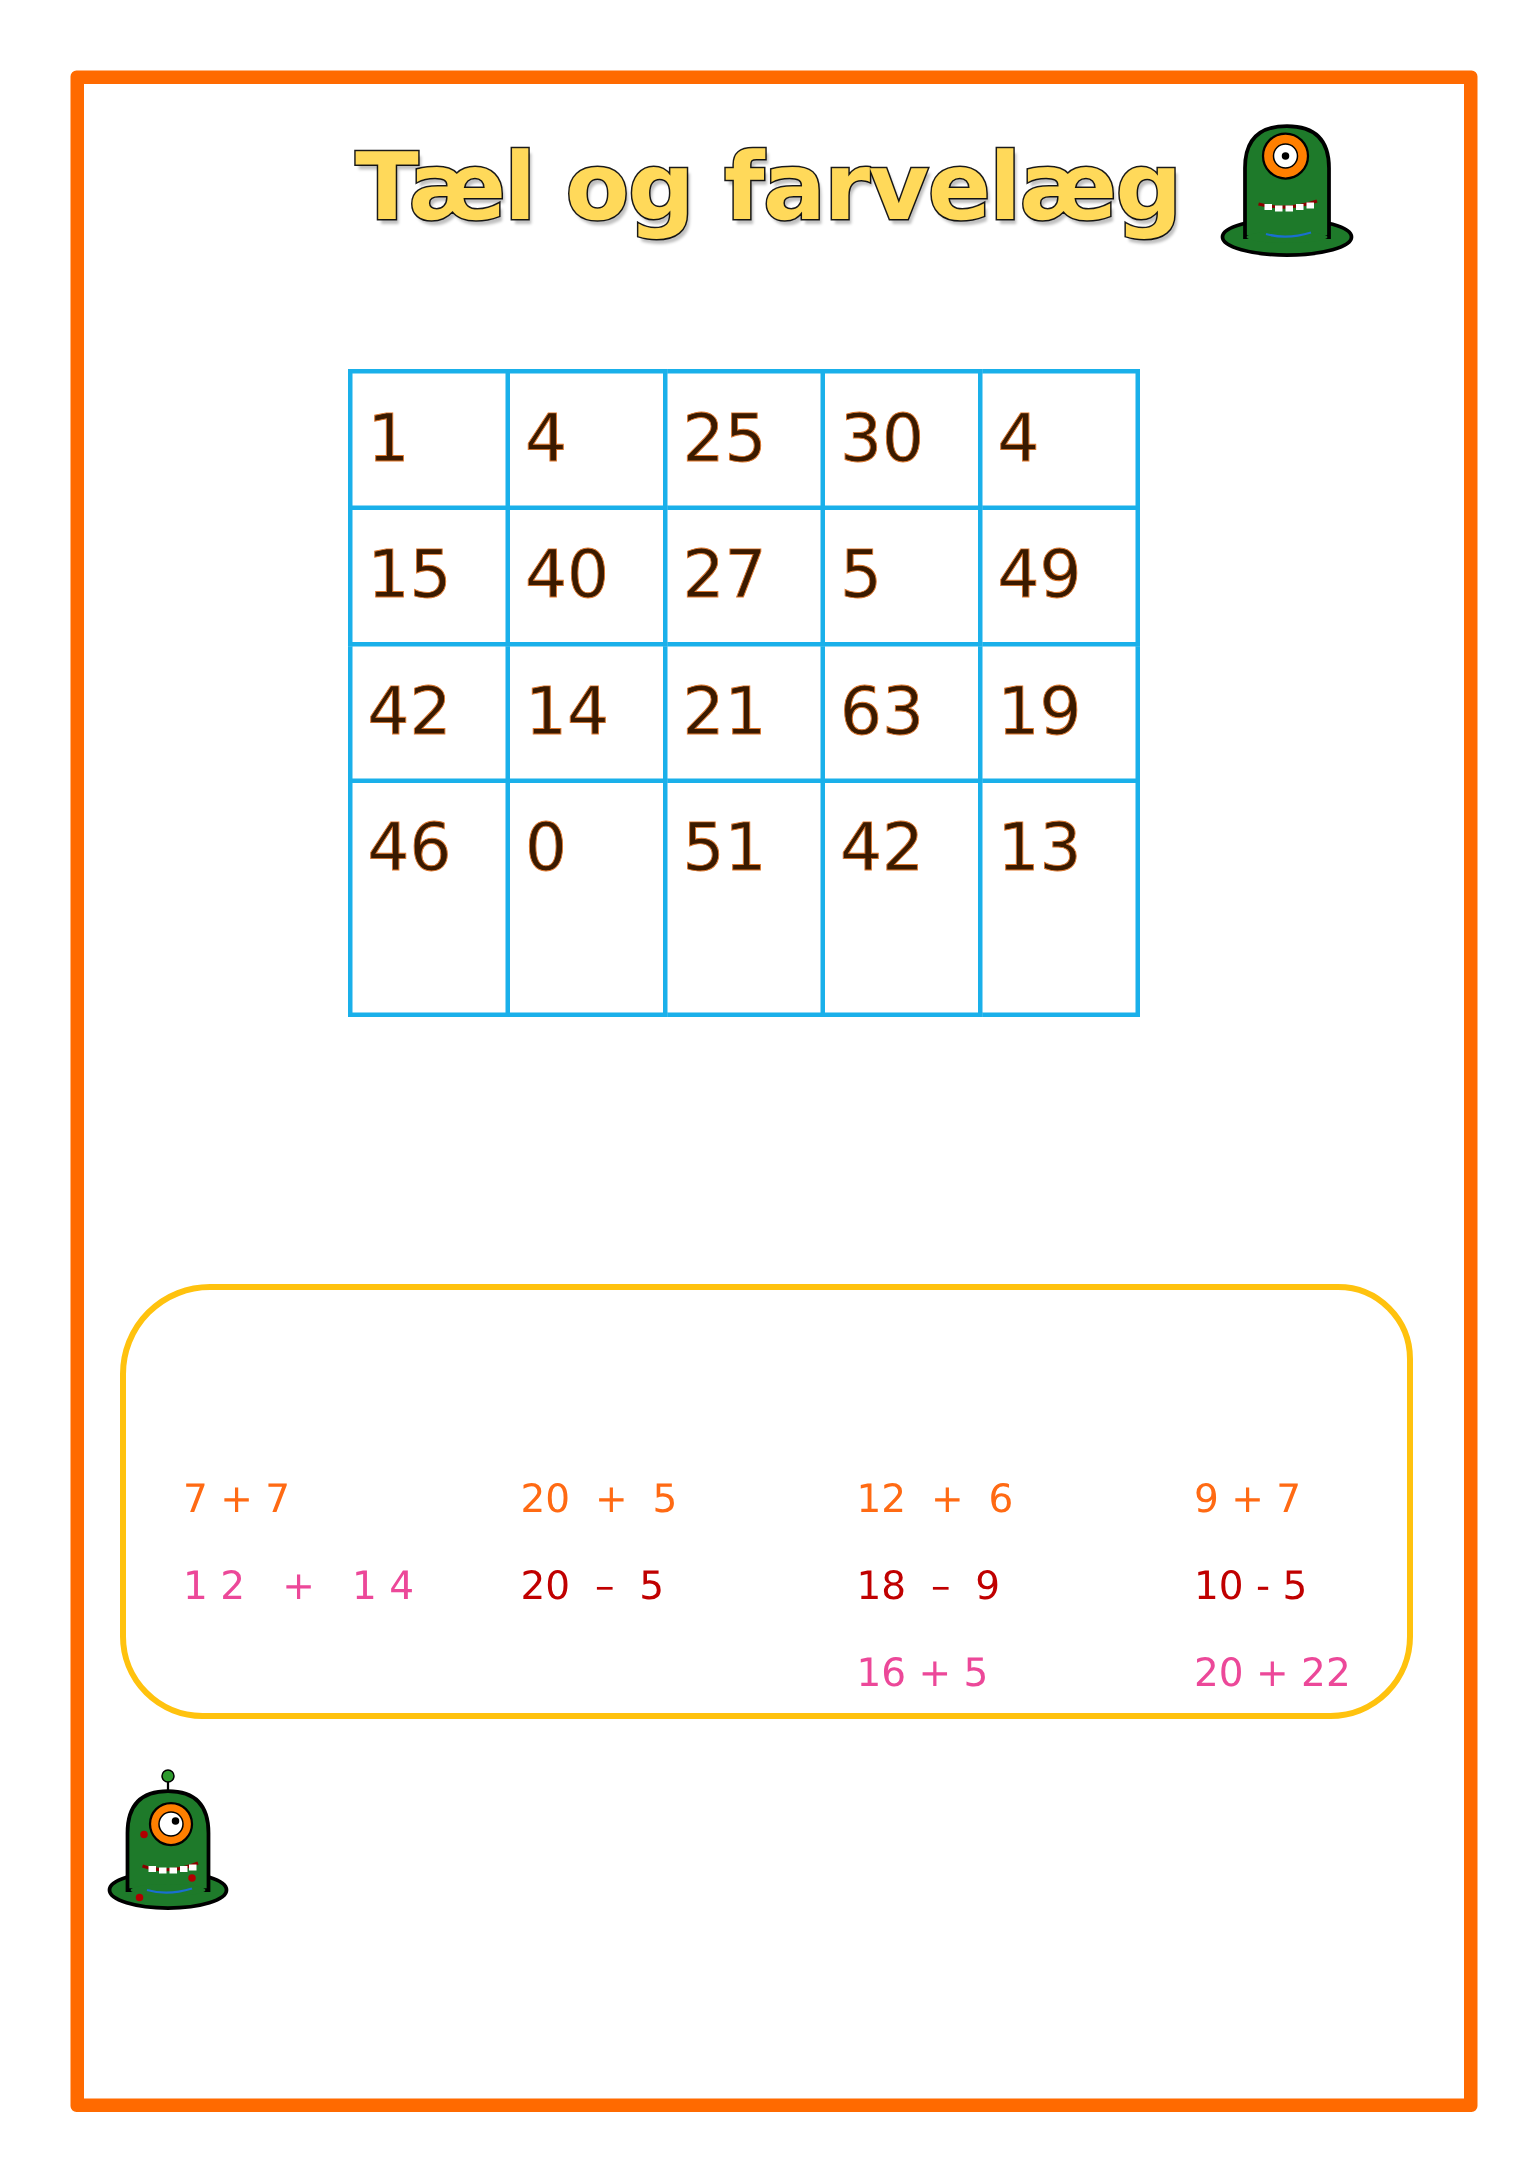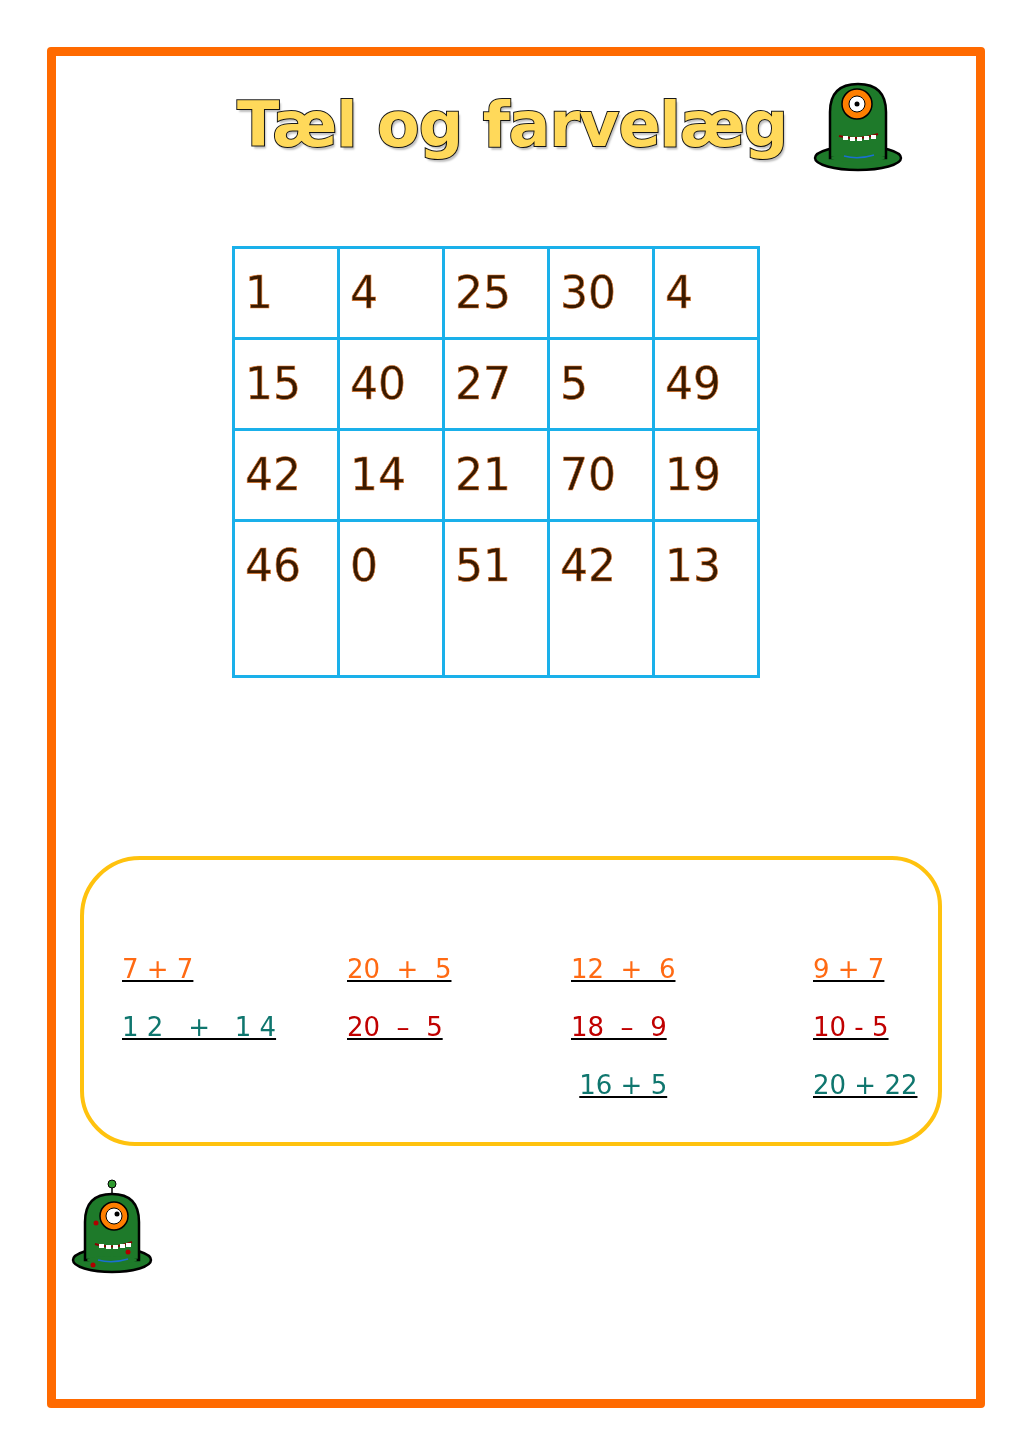--- a/index.html
+++ b/index.html
@@ -31,28 +31,28 @@
     padding: 0 0 0 10px; box-sizing: border-box;
     font-family: "DejaVu Sans", sans-serif; font-size: 44px; color: #3a1a00;
     -webkit-text-stroke: 0.6px #e07a30; line-height: 88px;
   }
   .grid tr.tall td { height: 156px; }
 
   .task-box {
     position: absolute; left: 80px; top: 856px; width: 862px; height: 290px;
     border: 4px solid #ffc20e; border-radius: 60px 50px 55px 55px; box-sizing: border-box;
   }
-  .task-col { position: absolute; top: 949px; text-decoration: underline; }
+  .task-col { position: absolute; top: 980px; }
   .task {
     font-family: "DejaVu Sans", sans-serif; font-size: 26px; height: 58px; line-height: 40px;
     white-space: pre;
   }
   .task.add { color: #ff6a13; }
   .task.sub { color: #c00000; }
-  .task.mix { color: #0f766e; text-align: center; }
+  .task.mix { color: #ec4899; }
 </style>
 </head>
 <body>
 
 <div class="frame"></div>
 
 <div class="title">Tæl og farvelæg</div>
 
 <svg class="monster top" viewBox="0 0 92 96">
   <ellipse cx="46" cy="80" rx="43" ry="12" fill="#1e7a2a" stroke="#000" stroke-width="2.5"></ellipse>
@@ -83,21 +83,21 @@
     <td>15</td>
     <td>40</td>
     <td>27</td>
     <td>5</td>
     <td>49</td>
   </tr>
   <tr>
     <td>42</td>
     <td>14</td>
     <td>21</td>
-    <td>70</td>
+    <td>63</td>
     <td>19</td>
   </tr>
   <tr class="tall">
     <td>46</td>
     <td>0</td>
     <td>51</td>
     <td>42</td>
     <td>13</td>
   </tr>
 </tbody>
@@ -111,21 +111,21 @@
 </div>
 <div class="task-col" style="left:347px;">
   <div class="task add">20  +  5</div>
   <div class="task sub">20  –  5</div>
 </div>
 <div class="task-col" style="left:571px;">
   <div class="task add">12  +  6</div>
   <div class="task sub">18  –  9</div>
   <div class="task mix">16 + 5</div>
 </div>
-<div class="task-col" style="left:796px;margin-left:17px;">
+<div class="task-col" style="left:796px;">
   <div class="task add">9 + 7</div>
   <div class="task sub">10 - 5</div>
   <div class="task mix">20 + 22</div>
 </div>
 
 <svg class="monster bottom" viewBox="0 0 84 98">
   <line x1="42" y1="16" x2="42" y2="8" stroke="#000" stroke-width="1.5"></line>
   <circle cx="42" cy="6" r="4" fill="#2e9a2e" stroke="#000" stroke-width="1"></circle>
   <ellipse cx="42" cy="82" rx="39" ry="12" fill="#1e7a2a" stroke="#000" stroke-width="2.5"></ellipse>
   <path d="M15 82 L15 44 Q15 16 42 16 Q69 16 69 44 L69 82 Z" fill="#1e7a2a" stroke="#000" stroke-width="2.5"></path>

